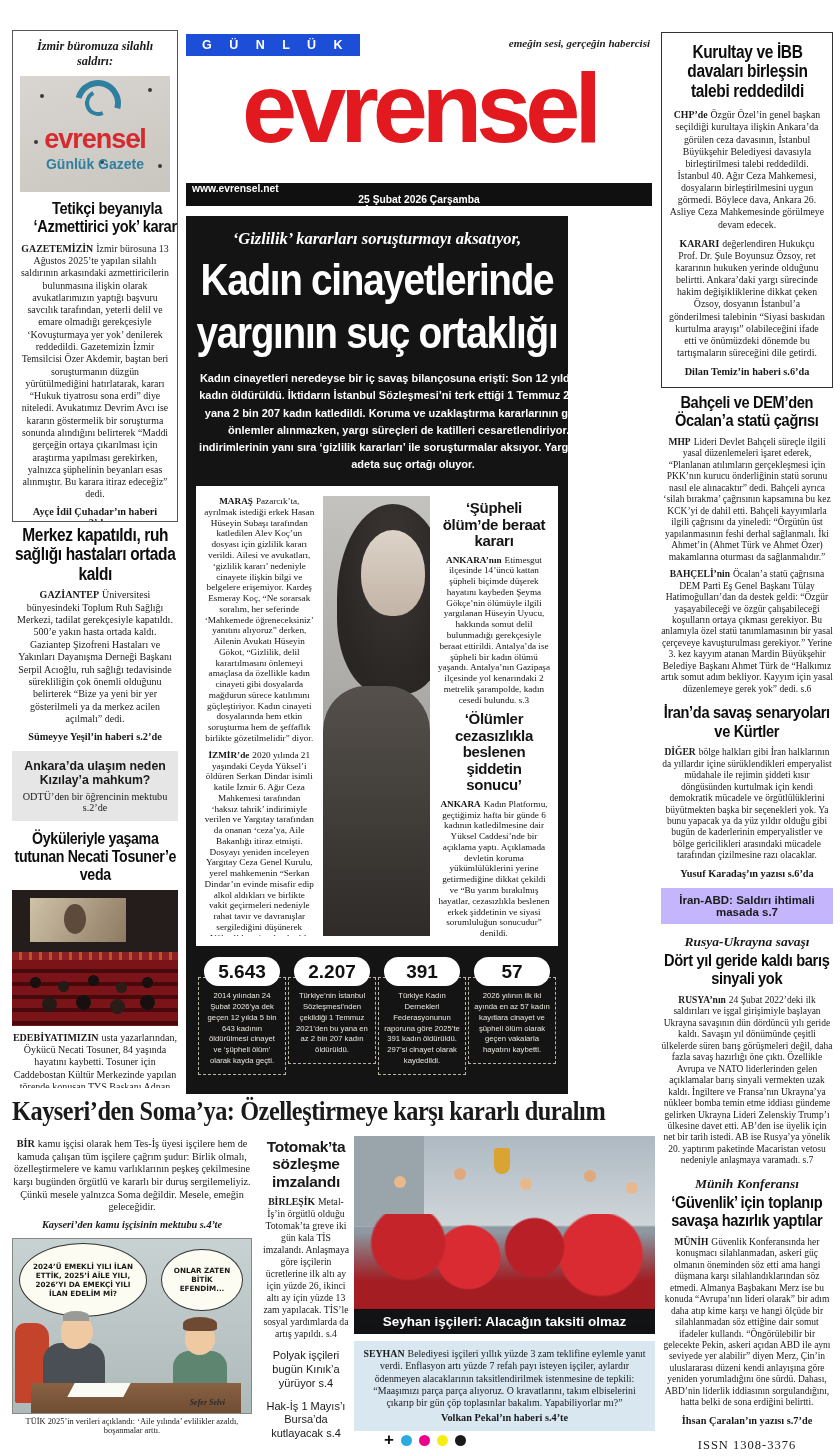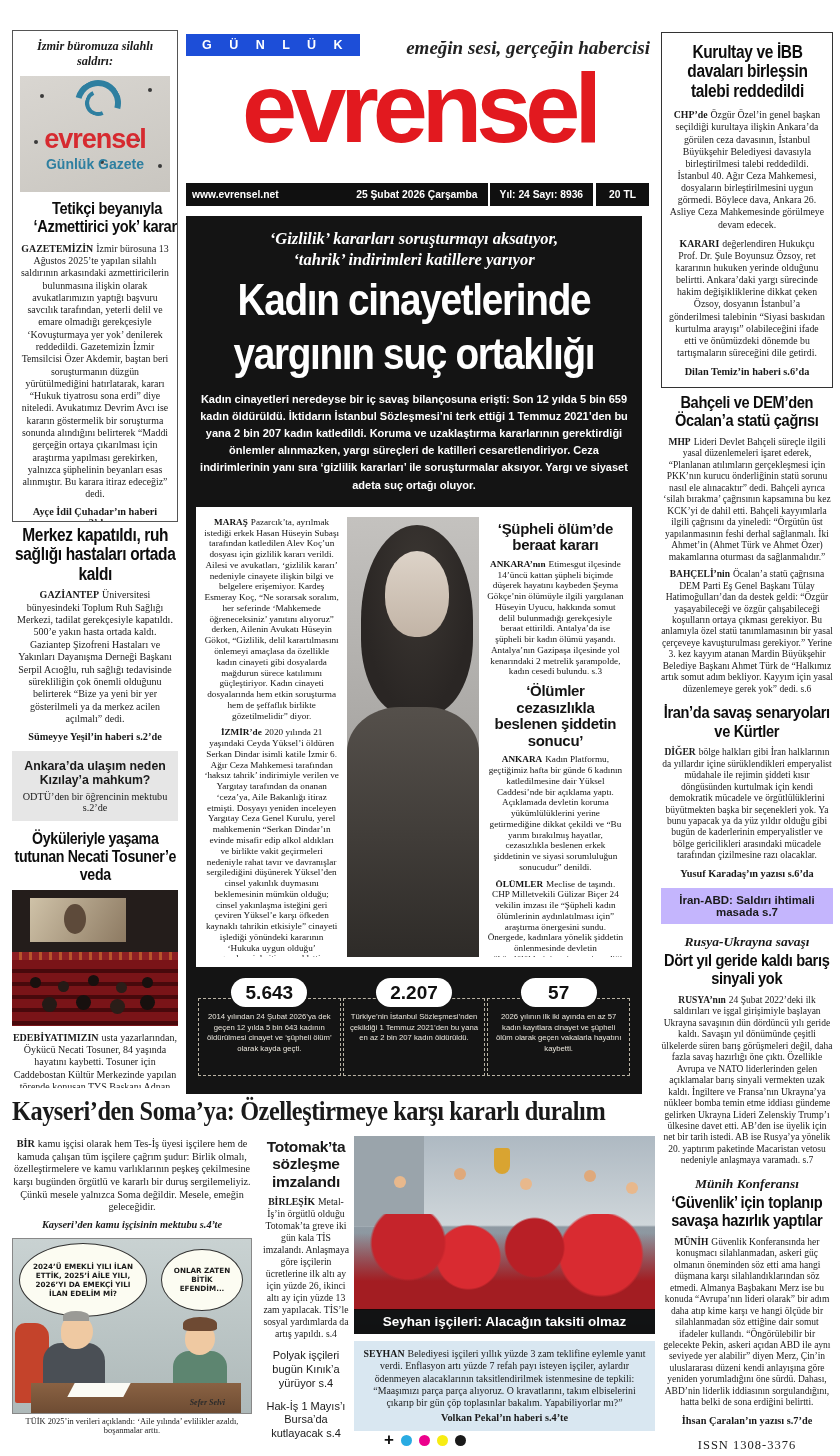--- a/index.html
+++ b/index.html
@@ -30,38 +30,38 @@
                  font-family:"Liberation Sans",sans-serif; font-weight:bold; font-size:14px; }
   #sign .holes { position:absolute; left:20px; top:18px; width:4px; height:4px; border-radius:50%; background:#3a3a3a;
                  box-shadow:108px -6px 0 #3a3a3a, 96px 44px 0 #3a3a3a, -6px 46px 0 #3a3a3a, 60px 66px 0 #3a3a3a, 118px 70px 0 #3a3a3a; }
   #attack-box h2 { font-size:17px; margin:2px 0 6px; }
   #attack-box .body-txt { font-size:9.9px; }
 
   
   #masthead { left:186px; top:28px; width:466px; height:178px; }
   #gunluk { position:absolute; left:0; top:6px; background:#1d4ed8; color:#fff; font-family:"Liberation Sans",sans-serif;
             font-weight:bold; font-size:12.5px; letter-spacing:7px; padding:4px 10px 4px 16px; }
-  #tagline { position:absolute; right:2px; top:9px; font-style:italic; font-weight:bold; font-size:19px; color:#222; }
+  #tagline { position:absolute; right:2px; top:9px; font-style:italic; font-weight:bold; font-size:11px; color:#222; }
   #logo { position:absolute; left:0; right:0; top:22px; text-align:center; color:#e2191f;
           font-family:"Liberation Sans",sans-serif; font-weight:bold; font-size:99px; letter-spacing:-6px; line-height:1.18; }
   #infobar { position:absolute; left:0; right:0; bottom:0; height:23px; background:#101010; color:#fff;
              font-family:"Liberation Sans",sans-serif; font-weight:bold; font-size:10.3px;
-             display:flex; align-items:center; }
+             display:flex; align-items:center;flex-direction:column; }
   #infobar .site { padding-left:6px; margin-right:auto; }
   #infobar .seg { padding:0 10px; }
   #infobar .issue { border-left:2px solid #fff; line-height:23px; }
   #infobar .price { border-left:3px solid #fff; border-right:3px solid #fff; line-height:23px; padding:0 13px; }
 
   
   #kurultay { left:661px; top:32px; width:172px; height:356px; border:1px solid #333; padding:10px 7px; overflow:hidden; }
   #kurultay h2 { font-size:18px; margin-bottom:8px; }
   #kurultay .body-txt { font-size:9.8px; margin-bottom:7px; }
 
   
-  #lead { left:186px; top:216px; width:456px; height:878px; background:#141414; color:#fff; padding:13px 10px 0; overflow:hidden; }
+  #lead { left:186px; top:216px; width:382px; height:878px; background:#141414; color:#fff; padding:13px 10px 0; overflow:hidden; }
   #lead .kick { font-style:italic; font-weight:bold; font-size:16.5px; text-align:center; line-height:1.25; }
   #lead .mainhead { font-family:"Liberation Sans",sans-serif; font-weight:bold; font-size:45px; line-height:1.04;
                     text-align:center; letter-spacing:-1.5px; margin-top:7px; }
   #lead .intro { font-family:"Liberation Sans",sans-serif; font-weight:bold; font-size:11px; line-height:1.56;
                  text-align:center; width:434px; margin:13px auto 6px; }
   #panel { display:flex; gap:8px; background:#fff; color:#141414; margin-top:13px; padding:10px 8px; height:460px; overflow:hidden; }
   #panel .col { overflow:hidden; }
   #panel .col1 { width:144px; }
   #panel .col2 { width:146px; }
   #panel .body-txt { font-size:9.2px; line-height:1.17; margin-bottom:6px; }
@@ -195,21 +195,20 @@
 
   <div id="kurultay" class="abs">
     <h2 class="head-sm cond">Kurultay ve İBB davaları birleşsin talebi reddedildi</h2>
     <p class="body-txt"><span class="lw">CHP’de</span><span>Özgür Özel’in genel başkan seçildiği kurultaya ilişkin Ankara’da görülen ceza davasının, İstanbul Büyükşehir Belediyesi davasıyla birleştirilmesi talebi reddedildi. İstanbul 40. Ağır Ceza Mahkemesi, dosyaların birleştirilmesini uygun görmedi. Böylece dava, Ankara 26. Asliye Ceza Mahkemesinde görülmeye devam edecek.</span></p>
     <p class="body-txt"><span class="lw">KARARI</span><span>değerlendiren Hukukçu Prof. Dr. Şule Boyunsuz Özsoy, ret kararının hukuken yerinde olduğunu belirtti. Ankara’daki yargı sürecinde hakim değişikliklerine dikkat çeken Özsoy, dosyanın İstanbul’a gönderilmesi talebinin “Siyasi baskıdan kurtulma arayışı” olabileceğini ifade etti ve önümüzdeki dönemde bu tartışmaların süreceğini dile getirdi.</span></p>
     <div class="byline">Dilan Temiz’in haberi s.6’da</div>
   </div>
 
   <div id="lead" class="abs">
     <div class="kick">‘Gizlilik’ kararları soruşturmayı aksatıyor,</div>
-    <div class="kick">‘tahrik’ indirimleri katillere yarıyor</div>
     <div class="mainhead cond">Kadın cinayetlerinde</div>
     <div class="mainhead cond">yargının suç ortaklığı</div>
     <p class="intro">Kadın cinayetleri neredeyse bir iç savaş bilançosuna erişti: Son 12 yılda 5 bin 659 kadın öldürüldü. İktidarın İstanbul Sözleşmesi’ni terk ettiği 1 Temmuz 2021’den bu yana 2 bin 207 kadın katledildi. Koruma ve uzaklaştırma kararlarının gerektirdiği önlemler alınmazken, yargı süreçleri de katilleri cesaretlendiriyor. Ceza indirimlerinin yanı sıra ‘gizlilik kararları’ ile soruşturmalar aksıyor. Yargı ve siyaset adeta suç ortağı oluyor.</p>
 
     <div id="panel">
       <div class="col col1">
         <p class="body-txt"><span class="lw">MARAŞ</span><span>Pazarcık’ta, ayrılmak istediği erkek Hasan Hüseyin Subaşı tarafından katledilen Alev Koç’un dosyası için gizlilik kararı verildi. Ailesi ve avukatları, ‘gizlilik kararı’ nedeniyle cinayete ilişkin bilgi ve belgelere erişemiyor. Kardeş Esmeray Koç, “Ne sorarsak soralım, her seferinde ‘Mahkemede öğreneceksiniz’ yanıtını alıyoruz” derken, Ailenin Avukatı Hüseyin Gökot, “Gizlilik, delil karartılmasını önlemeyi amaçlasa da özellikle kadın cinayeti gibi dosyalarda mağdurun sürece katılımını güçleştiriyor. Kadın cinayeti dosyalarında hem etkin soruşturma hem de şeffaflık birlikte gözetilmelidir” diyor.</span></p>
         <p class="body-txt"><span class="lw">İZMİR’de</span><span>2020 yılında 21 yaşındaki Ceyda Yüksel’i öldüren Serkan Dindar isimli katile İzmir 6. Ağır Ceza Mahkemesi tarafından ‘haksız tahrik’ indirimiyle verilen ve Yargıtay tarafından da onanan ‘ceza’ya, Aile Bakanlığı itiraz etmişti. Dosyayı yeniden inceleyen Yargıtay Ceza Genel Kurulu, yerel mahkemenin “Serkan Dindar’ın evinde misafir edip alkol aldıkları ve birlikte vakit geçirmeleri nedeniyle rahat tavır ve davranışlar sergilediğini düşünerek Yüksel’den cinsel yakınlık duymasını beklemesinin mümkün olduğu; cinsel yakınlaşma isteğini geri çeviren Yüksel’e karşı öfkeden kaynaklı tahrikin etkisiyle” cinayeti işlediği yönündeki kararının ‘Hukuka uygun olduğu’ gerekçesiyle itirazı reddetti.</span></p>
         <div class="byline">Zeynep Eşmek’in haberi s.3’te</div>
       </div>
@@ -228,20 +227,24 @@
     </div>
 
     <div id="stats">
       <div class="stat">
         <div class="stat-pill">5.643</div>
         <div class="stat-box">2014 yılından 24 Şubat 2026’ya dek geçen 12 yılda 5 bin 643 kadının öldürülmesi cinayet ve ‘şüpheli ölüm’ olarak kayda geçti.</div>
       </div>
       <div class="stat">
         <div class="stat-pill">2.207</div>
         <div class="stat-box">Türkiye’nin İstanbul Sözleşmesi’nden çekildiği 1 Temmuz 2021’den bu yana en az 2 bin 207 kadın öldürüldü.</div>
+      </div>
+      <div class="stat">
+        <div class="stat-pill">391</div>
+        <div class="stat-box">Türkiye Kadın Dernekleri Federasyonunun raporuna göre 2025’te 391 kadın öldürüldü. 297’si cinayet olarak kaydedildi.</div>
       </div>
       <div class="stat">
         <div class="stat-pill">57</div>
         <div class="stat-box">2026 yılının ilk iki ayında en az 57 kadın kayıtlara cinayet ve şüpheli ölüm olarak geçen vakalarla hayatını kaybetti.</div>
       </div>
     </div>
   </div>
 
   <div id="leftcol" class="abs">
     <h2 class="head-sm cond">Merkez kapatıldı, ruh sağlığı hastaları ortada kaldı</h2>

